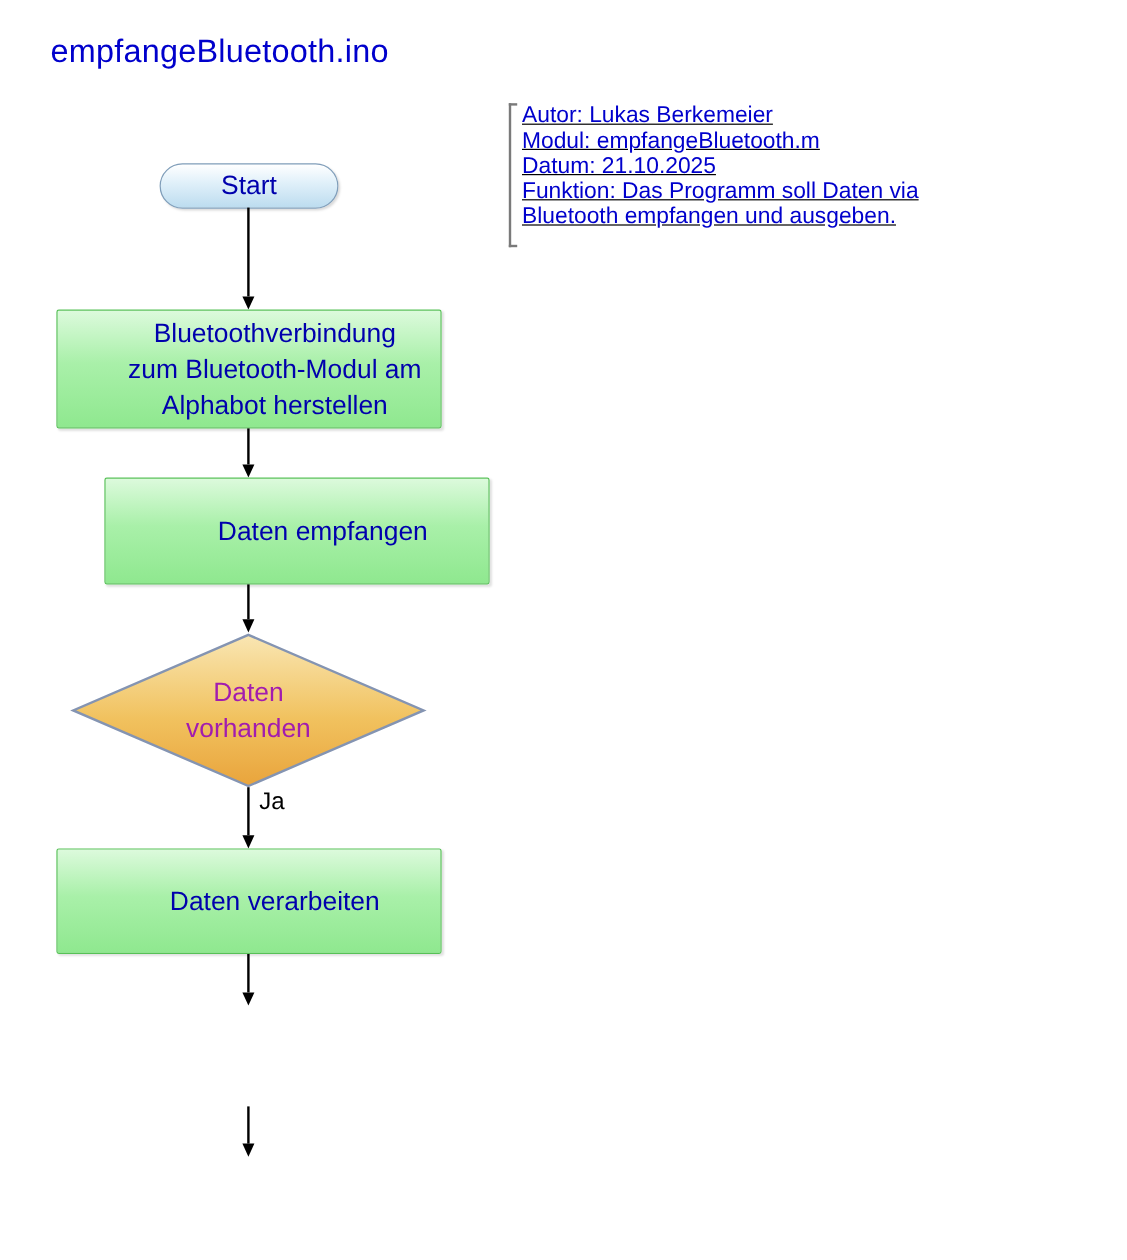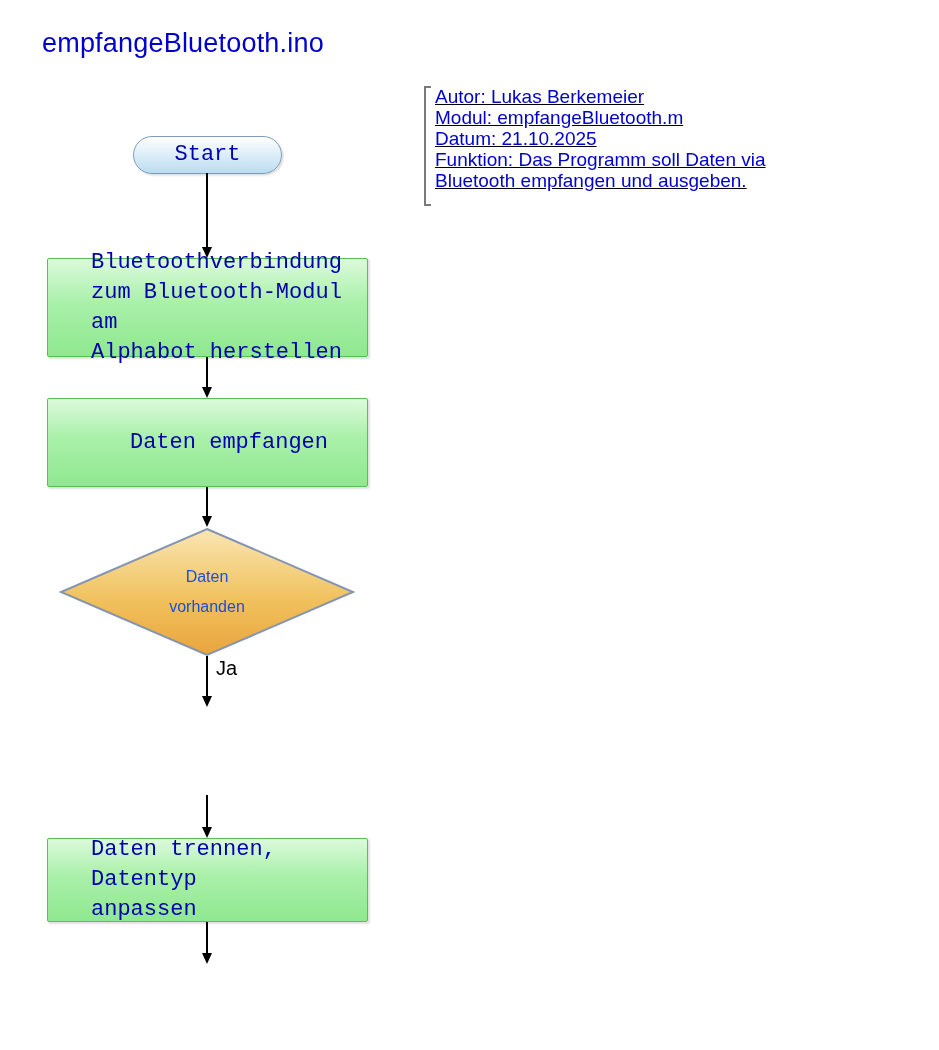--- a/index.html
+++ b/index.html
@@ -26,51 +26,50 @@
     border-bottom:2px solid #7a7a7a;
   }
   .comment-text {
     color:#0000cc; font-size:19px; line-height:21px;
     white-space:pre-line;
   }
 
   
   .node {
     position:absolute; display:flex; align-items:center; justify-content:center;
-    color:#0000ad; font-size:22px; line-height:30px;
+    text-align:center; color:#0000ad; font-size:22px; line-height:30px;
     white-space:pre-line;
-    font-family:Liberation Mono, monospace;
   }
   .terminal {
     left:133px; width:149px; height:38px; border-radius:19px;
     background:linear-gradient(to bottom, #ffffff 0%, #e2f1fa 40%, #bcdcef 100%);
     border:1.5px solid #7f9db9;
     box-shadow:1.5px 1.5px 2px rgba(0,0,0,0.15);
   }
   .process {
     left:47px; width:321px; border-radius:2px;
     background:linear-gradient(to bottom, #dcfadc 0%, #a9f0a9 45%, #8fe88f 100%);
     border:1.5px solid #56c156;
     box-shadow:1.5px 1.5px 2px rgba(0,0,0,0.12);
     padding-left:43px;
   }
 
   .n1 { top:136px; }
   .n2 { top:258px; height:99px; }
-  .n3 { top:398px; height:89px; }
+  .n3 { top:398px; height:89px;margin-left:40px; }
   .n5 { top:707px; height:88px; }
   .n6 { top:838px; height:84px; }
   .n7 { top:964px; }
 
   
   .diamond-wrap { position:absolute; left:58px; top:527px; width:298px; height:130px; }
   .diamond-wrap svg { position:absolute; inset:0; width:100%; height:100%; }
   .diamond-label {
     position:absolute; inset:0; display:flex; align-items:center; justify-content:center;
-    text-align:center; color:#1d4ed8; font-size:16px; line-height:30px;
+    text-align:center; color:#a21caf; font-size:22px; line-height:30px;
     white-space:pre-line;
   }
 
   
   .arrow { position:absolute; left:206px; width:1.5px; background:#000000; }
   .arrow::after {
     content:""; position:absolute; top:100%; left:50%;
     transform:translateX(-50%);
     width:0; height:0;
     border-left:5.5px solid transparent;
@@ -136,24 +135,23 @@
       </defs>
       <polygon points="149,2 295,65 149,128 3,65" fill="url(#goldGrad)" stroke="#8494b2" stroke-width="2"></polygon>
     </svg>
     <div class="diamond-label">Daten
 vorhanden</div>
   </div>
 
   <div class="arrow a4"></div>
   <div class="edge-label">Ja</div>
 
+  <div class="node process n5">
+    <span>Daten verarbeiten</span>
+  </div>
 
   <div class="arrow a5"></div>
 
-  <div class="node process n6">
-    <span>Daten trennen, Datentyp
-anpassen</span>
-  </div>
 
   <div class="arrow a6"></div>
 
 
 </div>
 
 </body></html>

